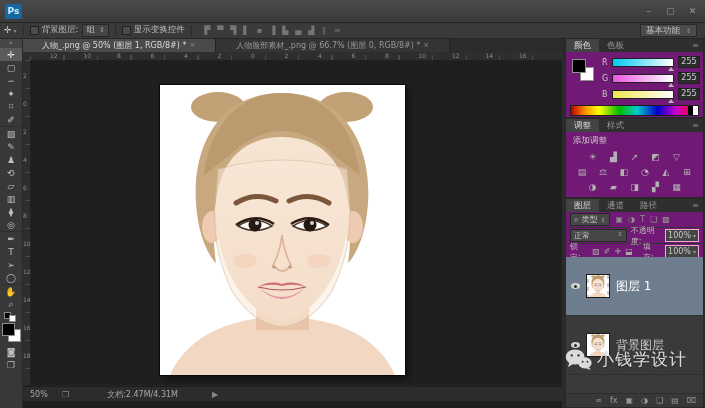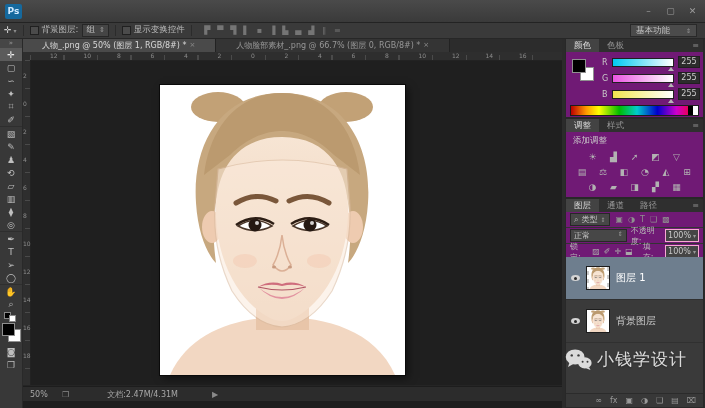--- a/index.html
+++ b/index.html
@@ -25,21 +25,21 @@
   .ob-caret{font-size:6px;color:#8d8d8d;margin-left:2px;}
   .vsep{width:1px;height:11px;background:#2b2b2b;margin:0 6px;}
   .checkbox{width:7px;height:7px;border:1px solid #202020;background:#4b4b4b;margin-right:3px;flex:0 0 auto;}
   .mini-select{height:11px;background:#454545;border:1px solid #272727;display:flex;
     align-items:center;padding:0 3px;gap:4px;margin-left:4px;color:#c6c6c6;}
   .mini-select .dd{font-size:7px;color:#999;}
   .align-group{display:flex;gap:4px;margin:0 5px;color:#757575;font-size:8px;}
   .align-group span{width:9px;text-align:center;}
   .workspace-btn{position:absolute;right:8px;top:2px;height:11px;background:#4b4b4b;
     border:1px solid #292929;font-size:8.5px;color:#c2c2c2;display:flex;align-items:center;
-    padding:0 5px;gap:16px;}
+    padding:0 5px;gap:6px;}
   
   .tabbar{position:absolute;left:22px;top:38px;width:540px;height:14px;background:#2c2c2c;
     display:flex;z-index:8;}
   .doc-tab{display:flex;align-items:center;padding:0 20px;font-size:8px;gap:3px;
     border-right:1px solid #222;white-space:nowrap;}
   .doc-tab.active{background:#4a4a4a;color:#d9d9d9;}
   .doc-tab:not(.active){background:#343434;color:#979797;}
   .tab-close{color:#8c8c8c;font-size:7px;}
   
   .toolbar{position:absolute;left:0;top:38px;width:22px;height:370px;background:#383838;
@@ -125,22 +125,22 @@
   .lfilter-select{height:11px;background:#474747;border:1px solid #272727;display:flex;
     align-items:center;padding:0 3px;gap:3px;color:#c6c6c6;}
   .lfilter-icons{display:flex;gap:5px;color:#8f8f8f;margin-left:2px;}
   .blend-select{width:56px;height:11px;background:#474747;border:1px solid #272727;display:flex;
     align-items:flex-start;justify-content:space-between;padding:0 3px;color:#c9c9c9;}
   .val-box{height:11px;background:#454545;border:1px solid #f9a8d4;display:flex;align-items:center;
     padding:0 2px;gap:2px;color:#c9c9c9;}
   .dd{font-size:6px;color:#999;}
   .lock-icons{display:flex;gap:4px;color:#a8a8a8;font-size:8px;}
   .llist{position:absolute;top:58px;bottom:13px;left:0;right:0;background:#3a3a3a;overflow:hidden;}
-  .lrow{height:26px;display:flex;align-items:center;gap:6px;padding:8px 5px;
-    border-bottom:1px solid #303030;font-size:10px;color:#cccccc;}
+  .lrow{height:26px;display:flex;align-items:center;gap:6px;padding:16px 5px;
+    border-bottom:1px solid #303030;font-size:12px;color:#cccccc;}
   .lrow.selected{background:#6e7e8e;color:#fff;}
   .eye{width:9px;height:6px;border-radius:50%;background:#d4d4d4;position:relative;flex:0 0 auto;}
   .eye::after{content:'';position:absolute;left:3px;top:1.5px;width:3px;height:3px;border-radius:50%;background:#2b2b2b;}
   .lthumb{width:22px;height:22px;border:1px solid #1c1c1c;background:#fff;overflow:hidden;flex:0 0 auto;}
   .lthumb.checker{background-image:linear-gradient(45deg,#c9c9c9 25%,transparent 25%,transparent 75%,#c9c9c9 75%),
     linear-gradient(45deg,#c9c9c9 25%,#ffffff 25%,#ffffff 75%,#c9c9c9 75%);
     background-size:8px 8px;background-position:0 0,4px 4px;}
   .lthumb svg{display:block;width:100%;height:100%;}
   .lbottom{position:absolute;left:0;right:0;bottom:0;height:13px;background:#383838;
     border-top:1px solid #2b2b2b;display:flex;align-items:center;justify-content:flex-end;

